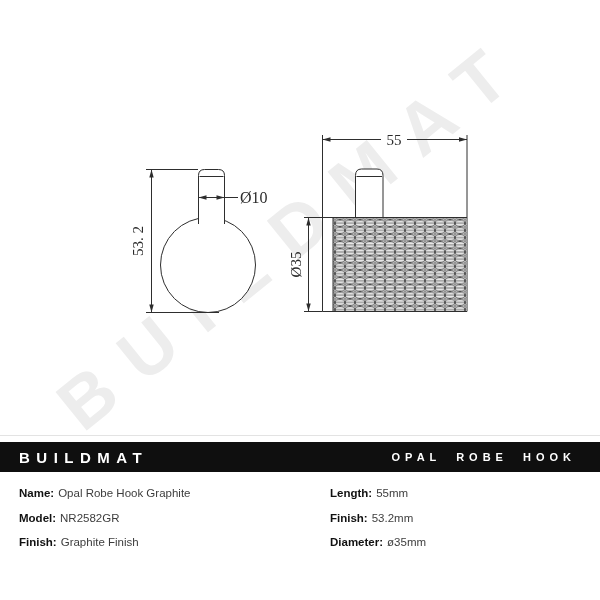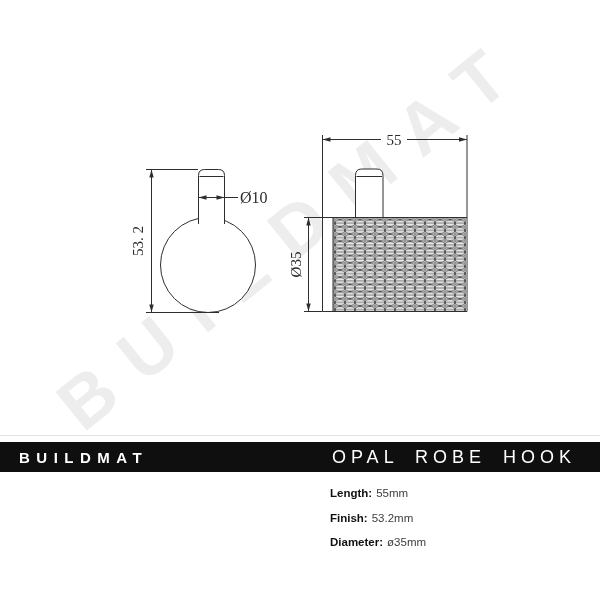--- a/index.html
+++ b/index.html
@@ -25,21 +25,21 @@
   }
   
   .hairline{position:absolute;left:0;top:435px;width:600px;height:1px;background:#e3e3e3;}
   .banner{
     position:absolute;left:0;top:442px;width:600px;height:30px;
     background:#0f0f0f;color:#ffffff;
     display:flex;align-items:center;justify-content:space-between;
     box-sizing:border-box;padding:0 24px 0 19px;
   }
   .banner .brand{font-size:15px;font-weight:700;letter-spacing:6.5px;}
-  .banner .product{font-size:18px;font-weight:400;letter-spacing:5px;word-spacing:7px;}
+  .banner .product{font-size:11px;font-weight:700;letter-spacing:5px;word-spacing:7px;}
   
   .spec-col{
     position:absolute;top:486px;
     display:flex;flex-direction:column;gap:10.5px;
     font-size:11.5px;line-height:14px;color:#3d3d3d;
   }
   .spec-col.left{left:19px;}
   .spec-col.right{left:330px;}
   .spec-row .lbl{font-weight:700;color:#111111;margin-right:4px;}
 </style>
@@ -123,20 +123,31 @@
     </svg>
   </div>
 
   <div class="hairline"></div>
 
   <div class="banner">
     <span class="brand">BUILDMAT</span>
     <span class="product">OPAL ROBE HOOK</span>
   </div>
 
+  <div class="spec-col left">
+    <div class="spec-row">
+      <span class="lbl">Name:</span><span class="val">Opal Robe Hook Graphite</span>
+    </div>
+    <div class="spec-row">
+      <span class="lbl">Model:</span><span class="val">NR2582GR</span>
+    </div>
+    <div class="spec-row">
+      <span class="lbl">Finish:</span><span class="val">Graphite Finish</span>
+    </div>
+  </div>
 
   <div class="spec-col right">
     <div class="spec-row">
       <span class="lbl">Length:</span><span class="val">55mm</span>
     </div>
     <div class="spec-row">
       <span class="lbl">Finish:</span><span class="val">53.2mm</span>
     </div>
     <div class="spec-row">
       <span class="lbl">Diameter:</span><span class="val">ø35mm</span>

